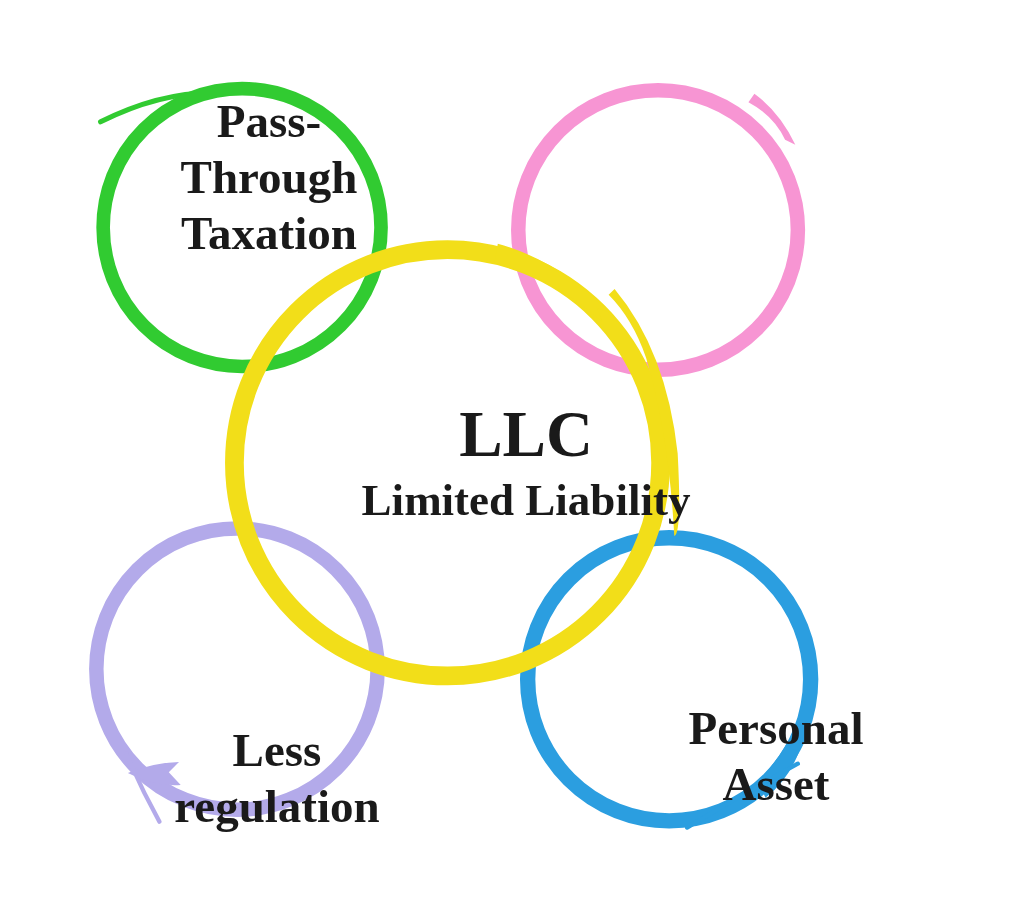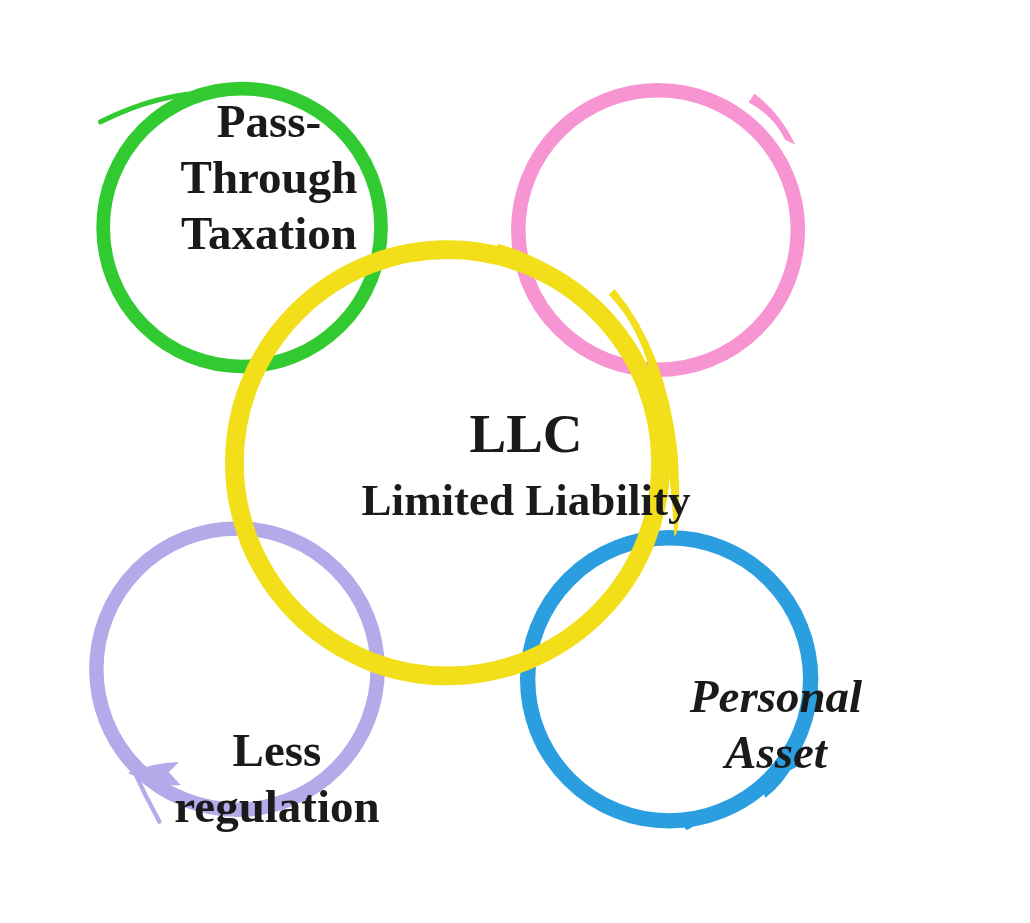--- a/index.html
+++ b/index.html
@@ -29,34 +29,34 @@
     z-index: 2;
   }
   .label .ln {
     display: block;
     font-size: 47px;
     line-height: 56px;
     white-space: nowrap;
   }
   .label-center .acronym {
     display: block;
-    font-size: 55px;
+    font-size: 65px;
     line-height: 78px;
     white-space: nowrap;
   }
   .label-center .ln {
     font-size: 45px;
     line-height: 55px;
     text-align: right;
   }
   .label-green  { left: 269px; top: 177px; }
   .label-pink   { left: 795px; top: 178px; }
   .label-center { left: 526px; top: 461px; }
   .label-purple { left: 277px; top: 730px; }
-  .label-blue   { left: 776px; top: 724px; font-style: italic; }
+  .label-blue   { left: 776px; top: 756px; }
 </style>
 </head>
 <body>
 
 <div class="stage" style="background: rgb(255, 255, 255);">
 
   <svg class="rings" viewBox="0 0 1030 923" aria-hidden="true">
 
     <g>
       <path fill="none" stroke-width="6" stroke-linecap="round" d="M118,63 Q190,27 256,29" stroke="#31cb31"></path>

